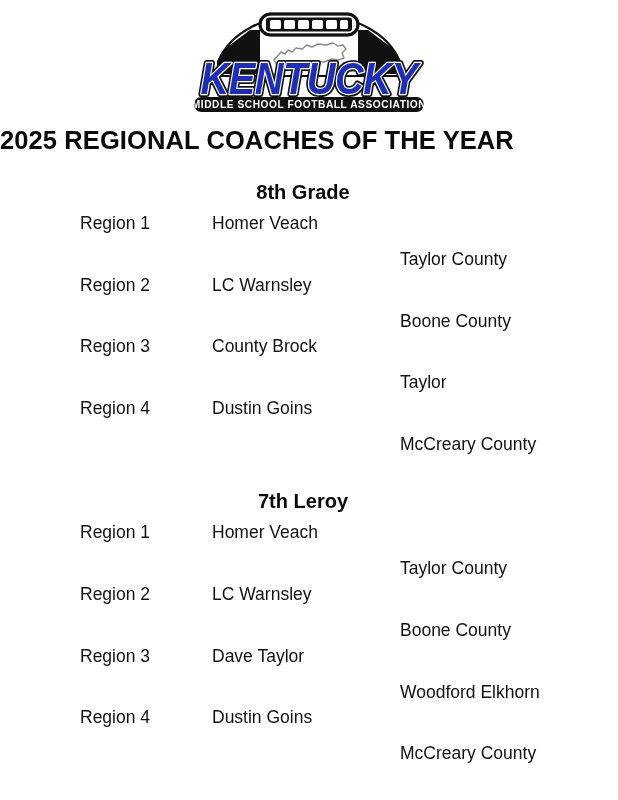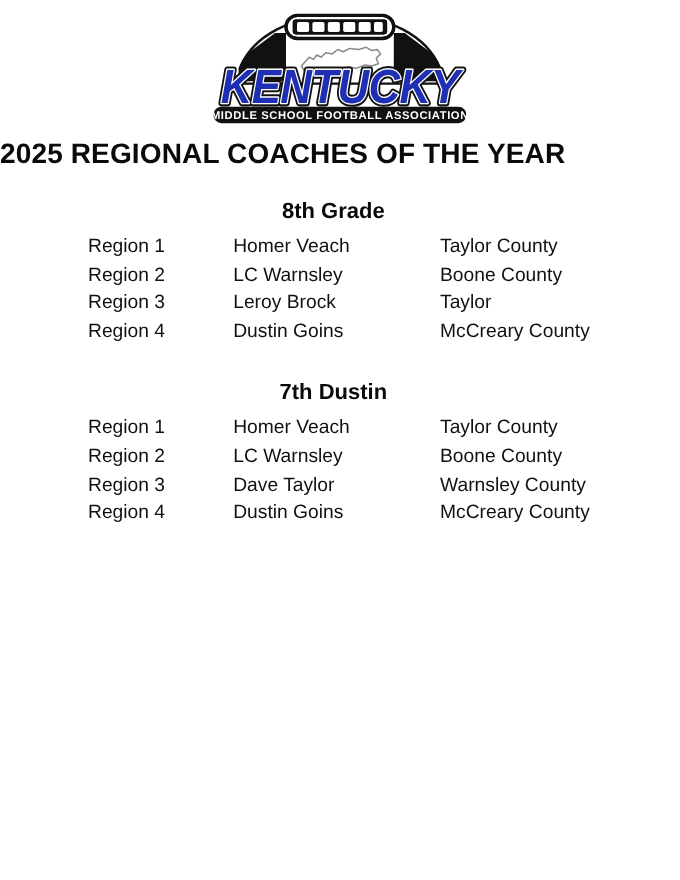--- a/index.html
+++ b/index.html
@@ -77,20 +77,21 @@
     width: 132px;
     padding-left: 80px;
     box-sizing: border-box;
     flex: 0 0 212px;
   }
   .c-coach {
     flex: 0 0 188px;
   }
   .c-school {
     flex: 1 1 auto;
+    margin-top: 36px;
   }
   .spacer-bottom {
     height: 330px;
   }
 </style>
 </head>
 <body>
 
 <div class="logo-wrap">
   <svg class="logo-svg" viewBox="0 0 262 108">
@@ -157,48 +158,48 @@
       <span class="c-coach">Homer Veach</span>
       <span class="c-school">Taylor County</span>
     </li>
     <li class="row">
       <span class="c-region">Region 2</span>
       <span class="c-coach">LC Warnsley</span>
       <span class="c-school">Boone County</span>
     </li>
     <li class="row">
       <span class="c-region">Region 3</span>
-      <span class="c-coach">Leroy Brock</span>
+      <span class="c-coach">County Brock</span>
       <span class="c-school">Taylor</span>
     </li>
     <li class="row">
       <span class="c-region">Region 4</span>
       <span class="c-coach">Dustin Goins</span>
       <span class="c-school">McCreary County</span>
     </li>
   </ul>
 </section>
 
 <section class="section second">
-  <h2 class="section-heading">7th Dustin</h2>
+  <h2 class="section-heading">7th Leroy</h2>
   <ul class="rows">
     <li class="row">
       <span class="c-region">Region 1</span>
       <span class="c-coach">Homer Veach</span>
       <span class="c-school">Taylor County</span>
     </li>
     <li class="row">
       <span class="c-region">Region 2</span>
       <span class="c-coach">LC Warnsley</span>
       <span class="c-school">Boone County</span>
     </li>
     <li class="row">
       <span class="c-region">Region 3</span>
       <span class="c-coach">Dave Taylor</span>
-      <span class="c-school">Warnsley County</span>
+      <span class="c-school">Woodford Elkhorn</span>
     </li>
     <li class="row">
       <span class="c-region">Region 4</span>
       <span class="c-coach">Dustin Goins</span>
       <span class="c-school">McCreary County</span>
     </li>
   </ul>
 </section>
 
 <div class="spacer-bottom"></div>

